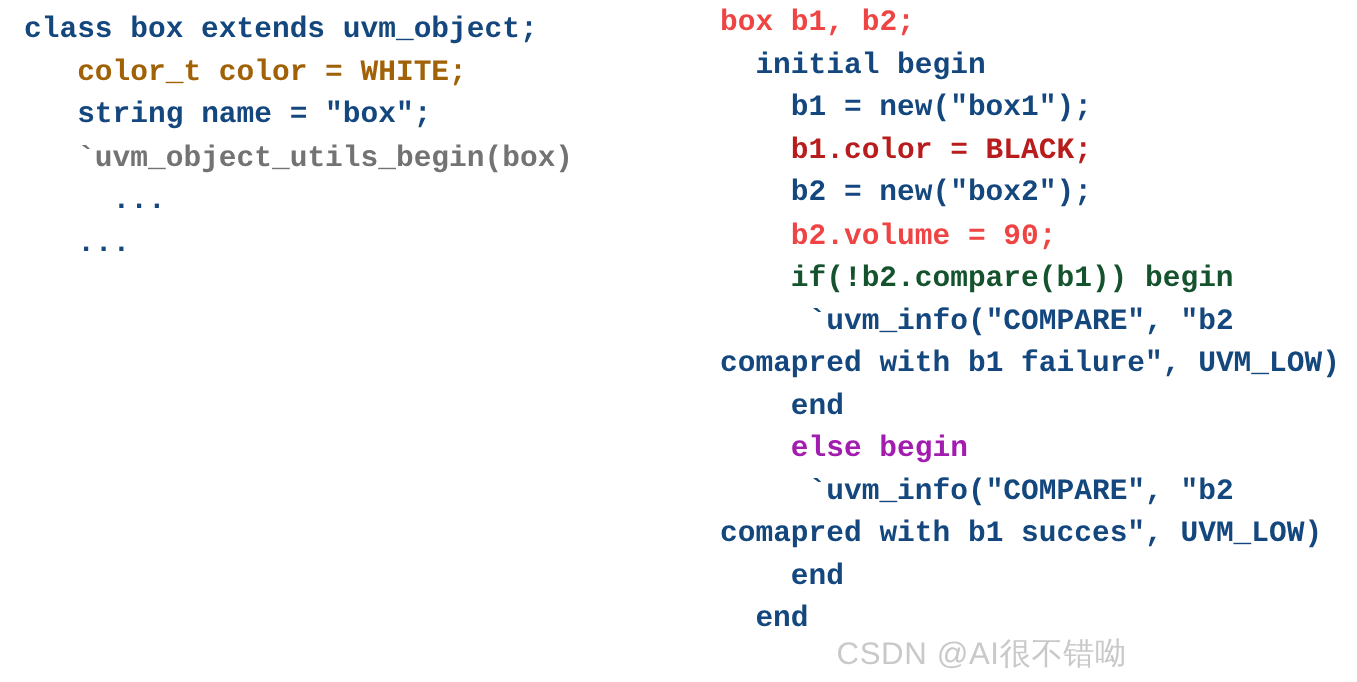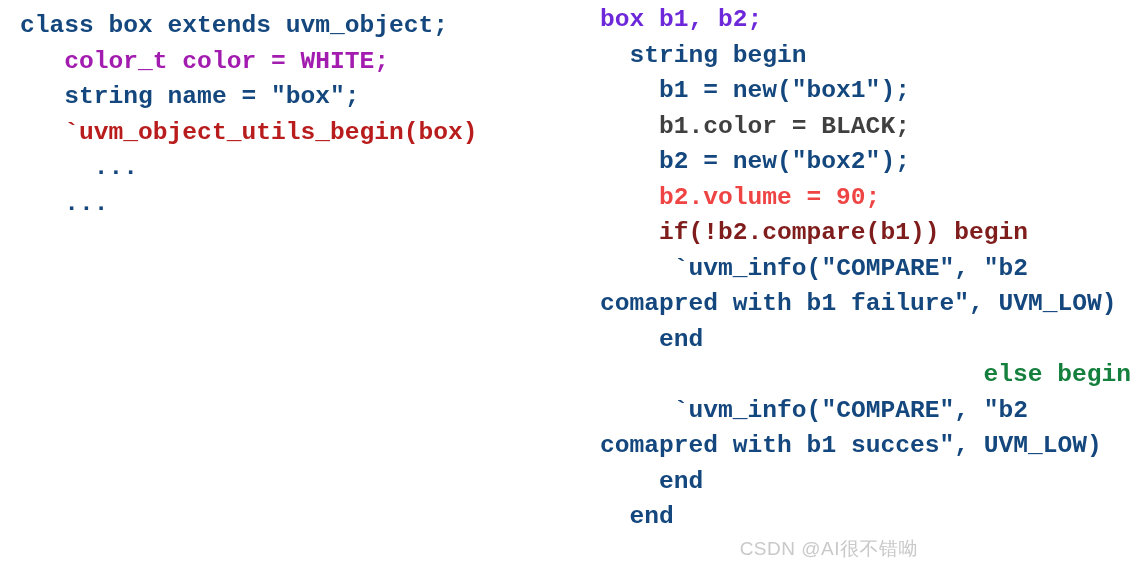--- a/index.html
+++ b/index.html
@@ -48,56 +48,56 @@
   .i5  { padding-left: 73.8px; }
 
   #left-column  { padding-left: 20px; padding-top: 8px; }
   #right-column { padding-left: 600px; padding-top: 2px; }
 
   
   #right-column { padding-left: 20px; left: 580px; }
 
   #watermark {
     position: absolute;
-    right: 27px;
+    right: 6px;
     bottom: 6px;
     font-family: "Liberation Sans", "DejaVu Sans", sans-serif;
-    font-size: 19px;
+    font-size: 26px;
     font-weight: normal;
     color: #c9c9c9;
     white-space: pre;
     letter-spacing: 0.5px;
   }
 </style>
 </head>
 <body style="background: rgb(255, 255, 255);">
 
 <div id="page">
 
   <div id="left-column" class="code-column">
       <div class="code-line i0" style="color: rgb(20, 71, 125);">class box extends uvm_object;</div>
-      <div class="code-line i3" style="color: #a21caf;">color_t color = WHITE;</div>
+      <div class="code-line i3" style="color: #a16207;">color_t color = WHITE;</div>
       <div class="code-line i3" style="color: rgb(20, 71, 125);">string name = "box";</div>
-      <div class="code-line i3" style="color: #b91c1c;">`uvm_object_utils_begin(box)</div>
+      <div class="code-line i3" style="color: #737373;">`uvm_object_utils_begin(box)</div>
       <div class="code-line i5" style="color: rgb(20, 71, 125);">...</div>
       <div class="code-line i3" style="color: rgb(20, 71, 125);">...</div>
     </div>
 
   <div id="right-column" class="code-column">
-      <div class="code-line i0" style="color: #6d28d9;">box b1, b2;</div>
-      <div class="code-line i2" style="color: rgb(20, 71, 125);">string begin</div>
+      <div class="code-line i0" style="color: #ef4444;">box b1, b2;</div>
+      <div class="code-line i2" style="color: rgb(20, 71, 125);">initial begin</div>
       <div class="code-line i4" style="color: rgb(20, 71, 125);">b1 = new("box1");</div>
-      <div class="code-line i4" style="color: #404040;">b1.color = BLACK;</div>
+      <div class="code-line i4" style="color: #b91c1c;">b1.color = BLACK;</div>
       <div class="code-line i4" style="color: rgb(20, 71, 125);">b2 = new("box2");</div>
       <div class="code-line i4" style="color: #ef4444;">b2.volume = 90;</div>
-      <div class="code-line i4" style="color: #7f1d1d;">if(!b2.compare(b1)) begin</div>
+      <div class="code-line i4" style="color: #14532d;">if(!b2.compare(b1)) begin</div>
       <div class="code-line i5" style="color: rgb(20, 71, 125);">`uvm_info("COMPARE", "b2</div>
       <div class="code-line i0" style="color: rgb(20, 71, 125);">comapred with b1 failure", UVM_LOW)</div>
       <div class="code-line i4" style="color: rgb(20, 71, 125);">end</div>
-      <div class="code-line i4" style="color: #15803d; text-align: right;">else begin</div>
+      <div class="code-line i4" style="color: #a21caf;">else begin</div>
       <div class="code-line i5" style="color: rgb(20, 71, 125);">`uvm_info("COMPARE", "b2</div>
       <div class="code-line i0" style="color: rgb(20, 71, 125);">comapred with b1 succes", UVM_LOW)</div>
       <div class="code-line i4" style="color: rgb(20, 71, 125);">end</div>
       <div class="code-line i2" style="color: rgb(20, 71, 125);">end</div>
     </div>
 
   <div id="watermark" style="color: rgb(201, 201, 201);">CSDN @AI很不错呦</div>
 
 </div>
 

